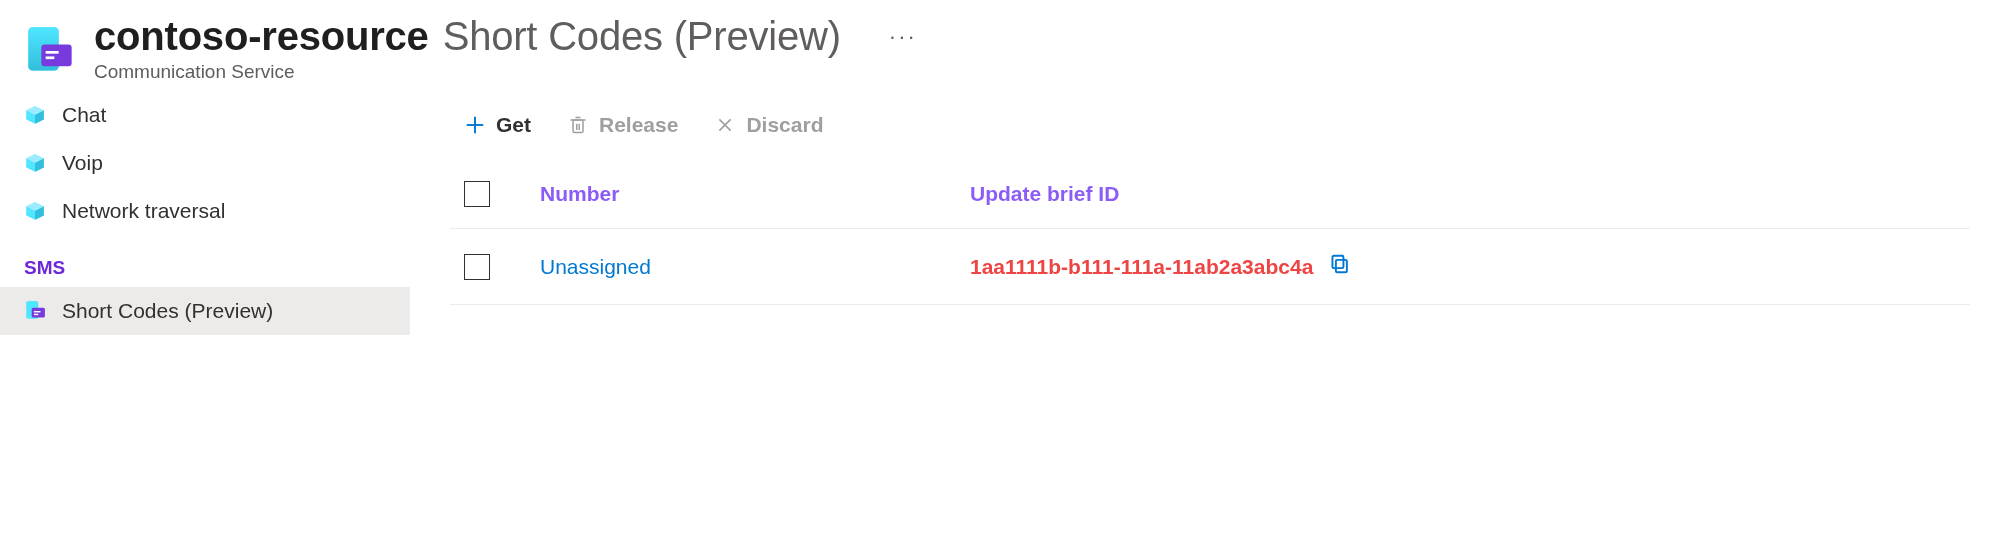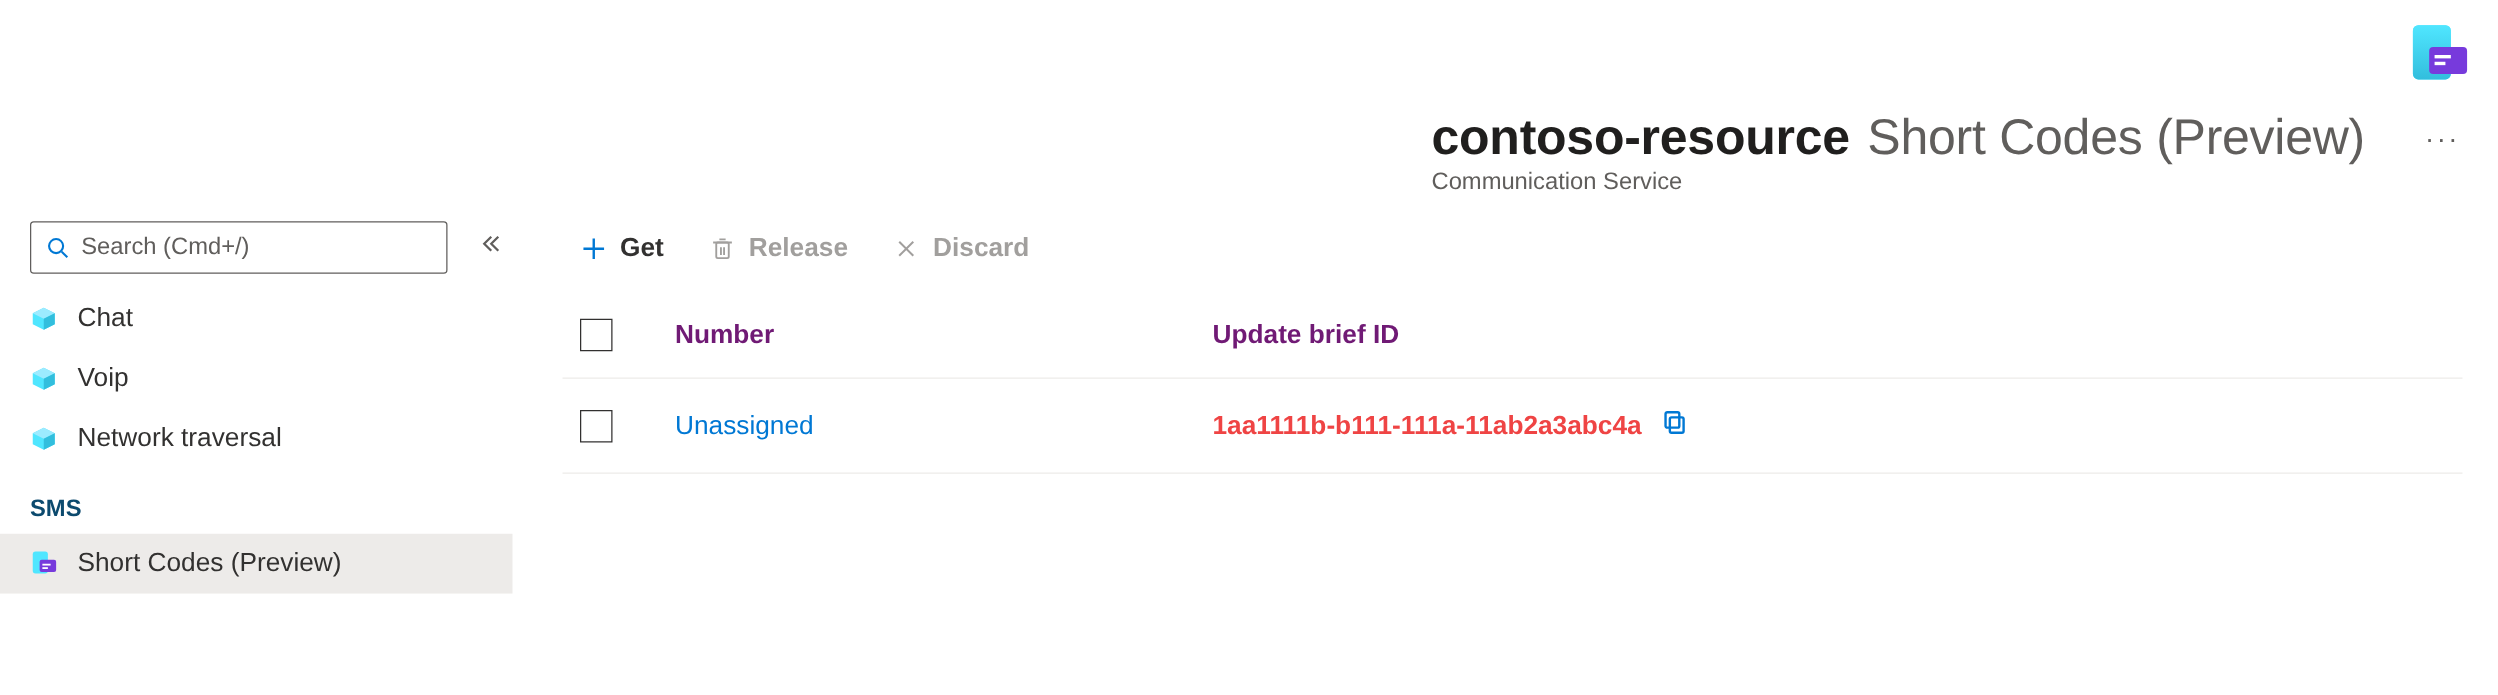--- a/index.html
+++ b/index.html
@@ -8,24 +8,23 @@
       color: #323130;
       background: #fff;
       width: 1998px;
     }
     .page {
       display: flex;
       flex-direction: column;
     }
     .header {
       display: flex;
-      align-items: flex-end;
+      align-items: center;
       padding: 14px 20px 8px 24px;
       gap: 18px;
-      flex-direction: column;
     }
     .header-icon {
       width: 52px;
       height: 52px;
       flex-shrink: 0;
       margin-top: 4px;
     }
     .title-block {
       display: flex;
       flex-direction: column;
@@ -113,21 +112,21 @@
     .nav-item.selected { background: #edebe9; }
     .nav-icon {
       width: 22px;
       height: 22px;
       flex-shrink: 0;
     }
     .section-label {
       font-size: 19px;
       font-weight: 600;
       padding: 22px 24px 8px 24px;
-      color: #0c4a6e;
+      color: #6d28d9;
     }
     .main {
       flex: 1;
       padding: 0 0 0 40px;
     }
     .cmdbar {
       display: flex;
       align-items: center;
       gap: 36px;
       padding: 22px 0 22px 14px;
@@ -158,21 +157,21 @@
     .thead, .trow {
       display: flex;
       align-items: center;
       padding: 0 14px;
       border-bottom: 1px solid #edebe9;
     }
     .thead {
       height: 70px;
       font-size: 21px;
       font-weight: 600;
-      color: #701a75;
+      color: #8b5cf6;
     }
     .trow {
       height: 76px;
       font-size: 21px;
       font-weight: 400;
     }
     .col-check { width: 76px; display:flex; align-items:center; }
     .col-number { width: 430px; }
     .col-brief { width: 590px; display:flex; align-items:center; gap:16px; }
     .col-status { flex: 1; display:flex; align-items:center; gap:10px; }
@@ -213,37 +212,20 @@
         <span class="title-bold">contoso-resource</span>
         <span class="title-sub">Short Codes (Preview)</span>
         <span class="title-more">···</span>
       </div>
       <div class="resource-type">Communication Service</div>
     </div>
   </div>
 
   <div class="body">
     <div class="sidebar">
-      <div class="search-row">
-        <div class="search-box">
-          <span class="cmd-icon">
-            <svg viewBox="0 0 16 16" width="18" height="18" fill="none" stroke="#0078d4" stroke-width="1.5">
-              <circle cx="7" cy="7" r="5"></circle>
-              <line x1="11" y1="11" x2="15" y2="15"></line>
-            </svg>
-          </span>
-          <input class="search-input" type="text" placeholder="Search (Cmd+/)" style="">
-        </div>
-        <span class="collapse-btn">
-          <svg viewBox="0 0 16 16" width="18" height="18" fill="none" stroke="#605e5c" stroke-width="1.6">
-            <polyline points="8,3 3,8 8,13"></polyline>
-            <polyline points="13,3 8,8 13,13"></polyline>
-          </svg>
-        </span>
-      </div>
 
       <div class="nav-item">
         <span class="nav-icon">
           <svg viewBox="0 0 20 20" width="22" height="22">
             <polygon points="10,2 18,6 18,14 10,18 2,14 2,6" fill="#50e6ff"></polygon>
             <polygon points="10,2 18,6 10,10 2,6" fill="#9cebff"></polygon>
             <polygon points="10,10 18,6 18,14 10,18" fill="#32bedd"></polygon>
           </svg>
         </span>
         <span>Chat</span>

